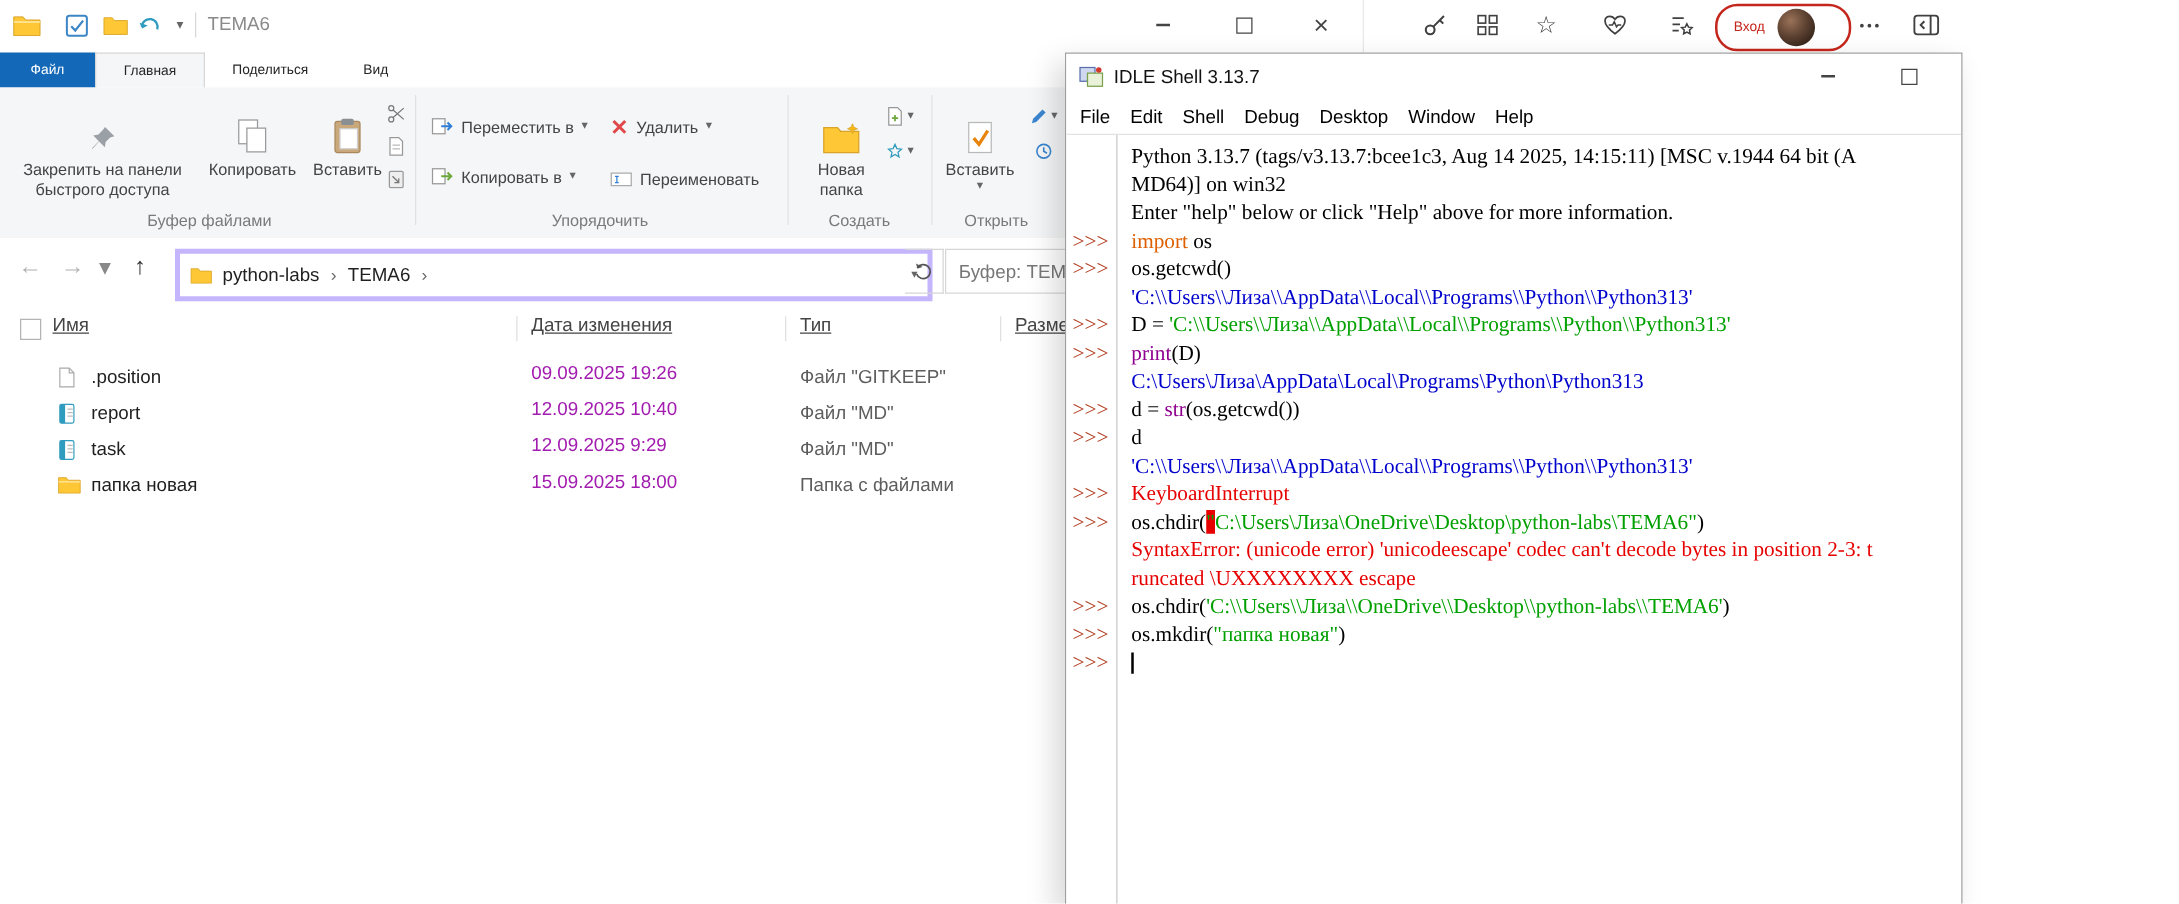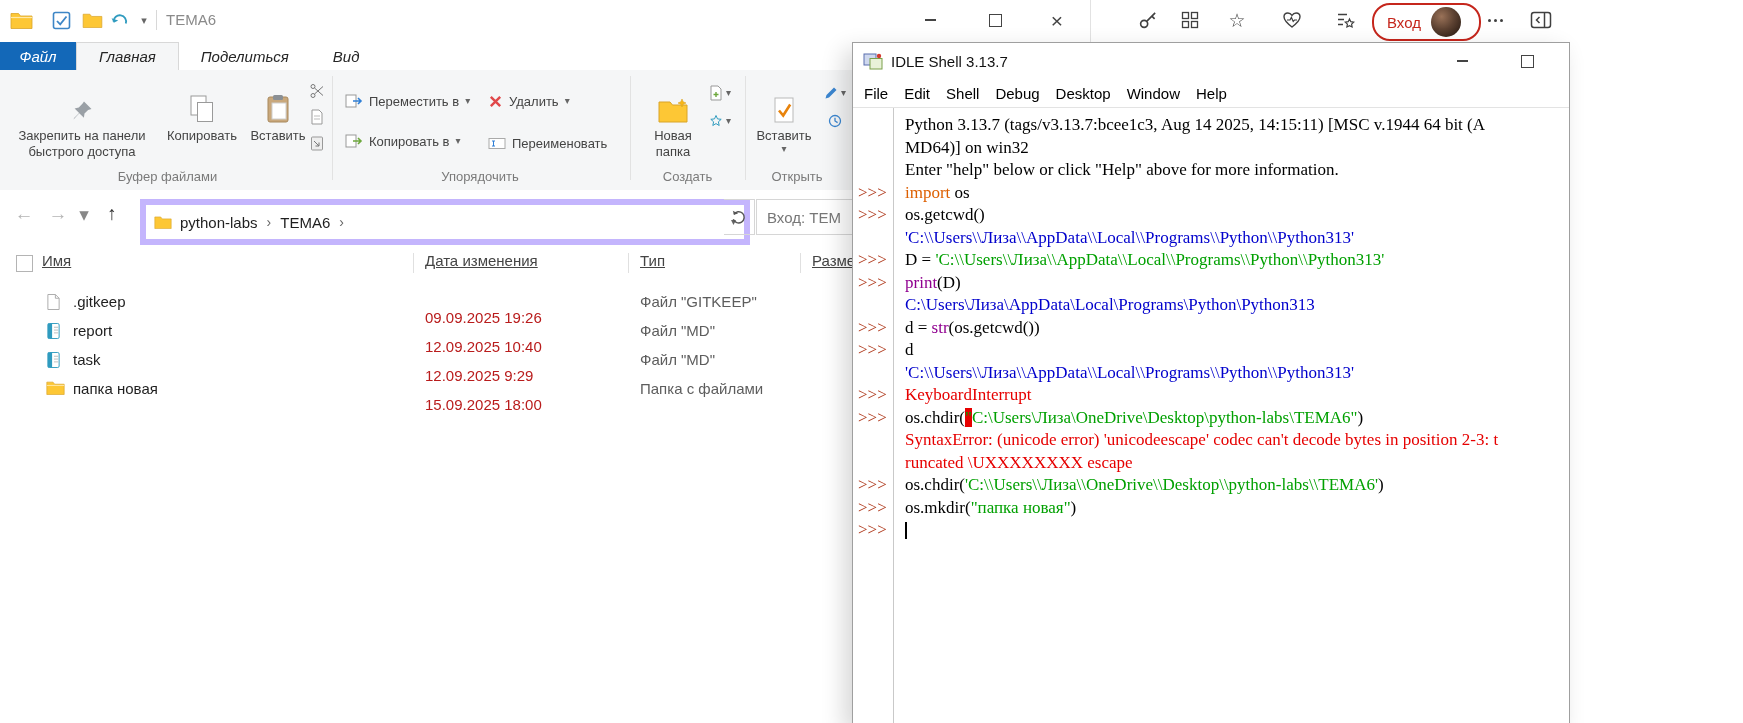--- a/index.html
+++ b/index.html
@@ -6,75 +6,75 @@
   #stage{position:relative;width:1743px;height:723px;background:#ffffff;overflow:hidden;
          font-family:"Liberation Sans",sans-serif;color:#222;}
   [data-interactable]{user-select:none;}
 
   
   .eb-btn{position:absolute;top:4px;width:34px;height:32px;display:flex;align-items:center;
           justify-content:center;color:#404040;font-size:19px;}
   .signin-pill{position:absolute;left:1372px;top:3px;height:34px;min-width:92px;
                border:2px solid var(--c-signin-red,#c5261c);border-radius:18px;
                display:flex;align-items:center;padding-left:13px;background:#fff;}
-  .signin-pill .label{color:var(--c-signin-red,#c5261c);font-size:15px;margin-right:10px;}
+  .signin-pill .label{color:var(--c-signin-red,#c5261c);font-size:11px;margin-right:10px;}
   .avatar{width:30px;height:30px;border-radius:50%;flex:none;
           background:radial-gradient(circle at 35% 32%,#9a7258 0%,#5d4232 45%,#241710 95%);}
   .dots i{display:inline-block;width:3px;height:3px;border-radius:50%;background:#404040;margin:0 1.5px;}
 
   
   .explorer{position:absolute;left:0;top:0;width:1090px;height:723px;background:#fff;
             border-right:1px solid #e2e2e2;z-index:1;}
   .qat{position:relative;height:42px;background:#fff;}
   .qat-item{position:absolute;top:8px;height:24px;display:flex;align-items:center;justify-content:center;}
   .qat-title{position:absolute;left:166px;top:11px;font-size:15px;color:#8a8a8a;}
   .qat-sep{position:absolute;left:156px;top:10px;width:1px;height:20px;background:#d8d8d8;}
   .win-ctrl{position:absolute;top:0;width:46px;height:40px;display:flex;align-items:center;
             justify-content:center;color:#444;}
   .dash{width:11px;height:1.5px;background:#444;}
   .maxbox{width:11px;height:11px;border:1.5px solid #444;}
   .closex{font-size:21px;line-height:1;color:#444;}
 
-  .tabs{position:relative;height:28px;background:#fff;display:flex;font-size:15px;font-style:italic;}
+  .tabs{position:relative;height:28px;background:#fff;display:flex;font-size:11px;}
   .tab{display:flex;align-items:center;justify-content:center;padding:0 22px;color:#262626;}
   .tab-file{background:var(--c-file-tab-blue,#1368b8);color:#fff;width:76px;padding:0;}
   .tab-active{background:#f5f6f7;border:1px solid #d8d8d8;border-bottom:none;}
 
   .ribbon{position:relative;height:120px;background:#f5f6f7;border-bottom:1px solid #e0e0e0;font-size:13px;color:#444;}
   .rb-sep{position:absolute;top:6px;height:104px;width:1px;background:#e2e2e2;}
   .rb-big{position:absolute;top:8px;text-align:center;line-height:16px;}
   .rb-ic{height:46px;display:flex;align-items:flex-end;justify-content:center;padding-bottom:4px;}
   .rb-row{position:absolute;height:24px;display:flex;align-items:center;gap:6px;white-space:nowrap;}
   .rb-group-label{position:absolute;top:99px;text-align:center;color:#7a7a7a;}
   .rb-mini{position:absolute;width:34px;height:22px;display:flex;align-items:center;gap:3px;justify-content:center;}
   .chev-down{font-size:10px;color:#666;line-height:1;}
 
   .navbar{position:absolute;top:190px;left:0;width:852px;height:52px;background:#fff;}
   .nav-arrow{position:absolute;top:10px;width:28px;height:28px;display:flex;align-items:center;
              justify-content:center;font-size:19px;}
-  .addr{position:absolute;left:140px;top:9px;width:582px;height:34px;border:6px solid #c4b5fd;
+  .addr{position:absolute;left:140px;top:9px;width:582px;height:34px;border:4px solid #c4b5fd;
         background:#fff;display:flex;align-items:center;padding:0 8px;font-size:15px;color:#1f1f1f;}
   .crumb-sep{margin:0 9px;color:#666;font-size:14px;}
   .addr .spacer{flex:1;}
   .refresh-btn{position:absolute;left:724px;top:9px;width:30px;height:34px;display:flex;
                align-items:center;justify-content:center;border:1px solid #d6d6d6;border-left:none;}
   .searchbox{position:absolute;left:756px;top:9px;width:276px;height:34px;border:1px solid #d6d6d6;
              background:#fff;display:flex;align-items:center;padding:0 10px;font-size:15px;color:#777;
              white-space:nowrap;overflow:hidden;}
 
   .fheader{position:absolute;top:248px;left:0;width:852px;height:30px;font-size:15px;color:#444;}
   .fh-cell{position:absolute;top:4px;text-decoration:underline;}
   .fh-sep{position:absolute;top:5px;width:1px;height:20px;background:#e0e0e0;}
   .sel-box{position:absolute;left:16px;top:7px;width:15px;height:15px;border:1px solid #b4b4b4;background:#fff;}
 
   .flist{position:absolute;top:288px;left:0;width:852px;font-size:15px;}
   .frow{position:relative;height:29px;}
   .fr-ico{position:absolute;left:46px;top:5px;width:18px;height:18px;}
   .fr-name{position:absolute;left:73px;top:5px;color:#1f1f1f;}
-  .fr-date{position:absolute;left:425px;top:21px;color:#b91c1c;}
+  .fr-date{position:absolute;left:425px;top:2px;color:#a21caf;}
   .fr-type{position:absolute;left:640px;top:5px;color:#5d5d5d;}
 
   
   .idle{position:absolute;left:852px;top:42px;width:716px;height:681px;background:#fff;
         border:1px solid #9f9f9f;z-index:10;overflow:hidden;
         box-shadow:-8px 8px 22px rgba(0,0,0,0.16);}
   .idle-title{position:relative;height:36px;display:flex;align-items:center;padding-left:10px;background:#fff;}
   .idle-title .t{margin-left:8px;font-size:15px;color:#111;}
   .idle-ctrl{position:absolute;top:0;width:44px;height:36px;display:flex;align-items:center;justify-content:center;}
   .idle-menu{height:28px;display:flex;align-items:center;padding-left:3px;border-bottom:1px solid #e3e3e3;background:#fff;}
@@ -345,42 +345,42 @@
         <span class="spacer" data-interactable="true"></span>
         <span class="chev-down" data-interactable="true">▾</span>
       </div>
       <div class="refresh-btn" data-interactable="true">
         <svg width="16" height="16" viewBox="0 0 18 18">
             <path d="M3.2 6 a6.3 6.3 0 1 1 -0.6 5.5" fill="none" stroke="#555" stroke-width="1.6"></path>
             <path d="M2 2 l1.4 4.6 4.6 -1.4 Z" fill="#555"></path>
           </svg>
       </div>
       <div class="searchbox" data-interactable="true">
-        <span data-interactable="false">Вход: ТЕМ</span>
+        <span data-interactable="false">Буфер: ТЕМ</span>
       </div>
     </div>
 
     <div class="fheader" data-interactable="false">
       <span class="sel-box" data-interactable="true"></span>
       <span class="fh-cell" style="left:42px" data-interactable="true">Имя</span>
       <span class="fh-sep" style="left:413px" data-interactable="true"></span>
       <span class="fh-cell" style="left:425px" data-interactable="true">Дата изменения</span>
       <span class="fh-sep" style="left:628px" data-interactable="true"></span>
       <span class="fh-cell" style="left:640px" data-interactable="true">Тип</span>
       <span class="fh-sep" style="left:800px" data-interactable="true"></span>
       <span class="fh-cell" style="left:812px" data-interactable="true">Размер</span>
     </div>
 
     <div class="flist" data-interactable="false">
         <div class="frow" data-interactable="true">
           <span class="fr-ico" data-interactable="false"><svg width="15" height="18" viewBox="0 0 16 18">
               <path d="M2 1 h8 l4 4 v12 H2 Z" fill="#fff" stroke="#a9a9a9"></path>
               <path d="M10 1 v4 h4" fill="none" stroke="#a9a9a9"></path>
             </svg></span>
-          <span class="fr-name" data-interactable="false">.gitkeep</span>
+          <span class="fr-name" data-interactable="false">.position</span>
           <span class="fr-date" data-interactable="false">09.09.2025 19:26</span>
           <span class="fr-type" data-interactable="false">Файл "GITKEEP"</span>
         </div>
         <div class="frow" data-interactable="true">
           <span class="fr-ico" data-interactable="false"><svg width="15" height="18" viewBox="0 0 16 18">
               <rect x="2" y="1" width="12" height="16" rx="1.5" fill="#fff" stroke="#2f9bbf"></rect>
               <rect x="2" y="1" width="4.5" height="16" fill="#2f9bbf"></rect>
               <path d="M8.5 5 h4.5 M8.5 8 h4.5 M8.5 11 h4.5" stroke="#bbb"></path>
             </svg></span>
           <span class="fr-name" data-interactable="false">report</span>

